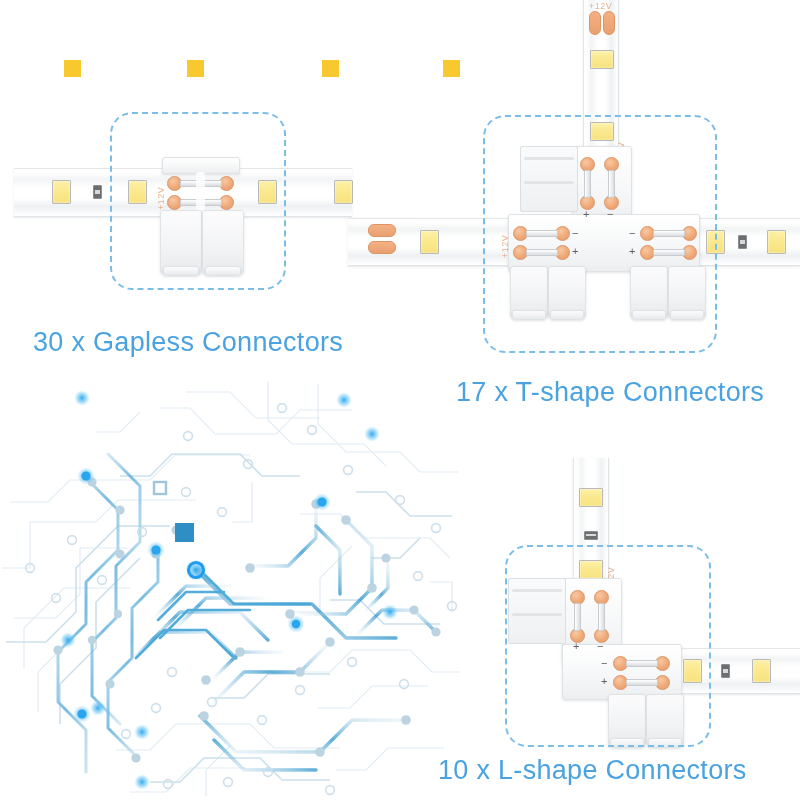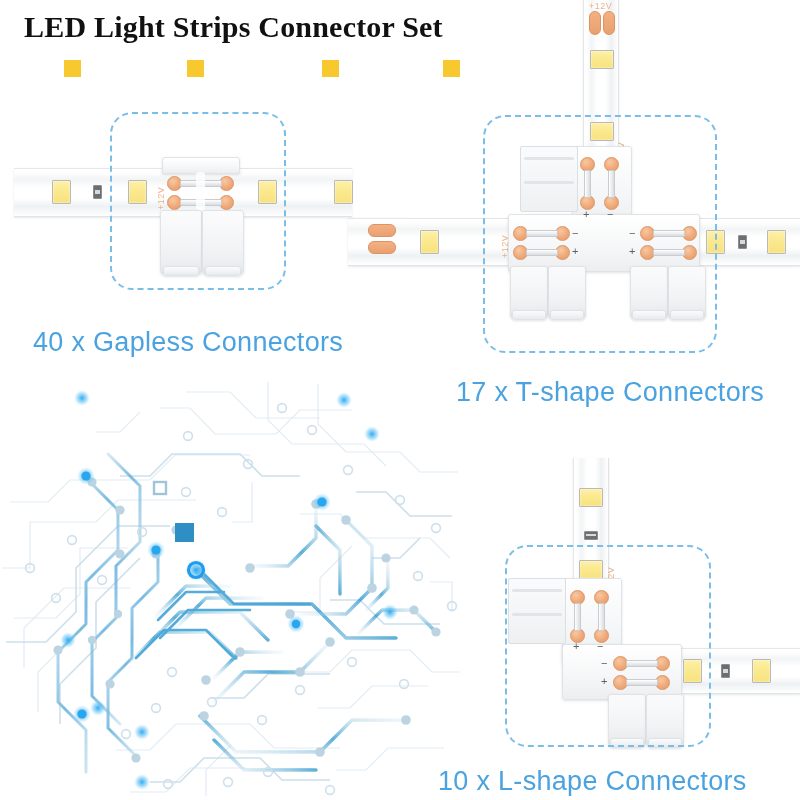--- a/index.html
+++ b/index.html
@@ -163,21 +163,20 @@
   }
 
   
   #pcb{position:absolute;left:0;top:372px;width:462px;height:428px;}
 </style>
 </head>
 <body>
 
 <div id="stage">
 
-  <div class="title">LED Light Strips Connector Set</div>
 
   <div class="swatch" style="left:64px;top:60px;background:#f7c92e;"></div>
   <div class="swatch" style="left:187px;top:60px;background:#f7c92e;"></div>
   <div class="swatch" style="left:322px;top:60px;background:#f7c92e;"></div>
   <div class="swatch" style="left:443px;top:60px;background:#f7c92e;"></div>
 
   <svg id="pcb" viewBox="0 0 462 428" xmlns="http://www.w3.org/2000/svg">
     <defs>
       <linearGradient id="fadeA" x1="0" y1="0" x2="1" y2="1">
         <stop offset="0%" stop-color="#cfe2ee" stop-opacity="0.25"></stop>
@@ -379,21 +378,21 @@
     <div class="contact" style="left:167px;top:176px;"></div>
     <div class="contact" style="left:219px;top:176px;"></div>
     <div class="contact" style="left:167px;top:195px;"></div>
     <div class="contact" style="left:219px;top:195px;"></div>
     <div class="clampbar" style="left:180px;top:180px;width:40px;"></div>
     <div class="clampbar" style="left:180px;top:199px;width:40px;"></div>
     <div class="clipbody" style="left:196px;top:172px;width:9px;height:38px;border:none;background:rgba(255,255,255,.8);box-shadow:none;"></div>
 
     <div class="dashbox" style="left:110px;top:112px;width:176px;height:178px;"></div>
 
-    <div class="caption" style="left:33px;top:327px;">40 x Gapless Connectors</div>
+    <div class="caption" style="left:33px;top:327px;">30 x Gapless Connectors</div>
   </div>
 
   <div>
 
     <div class="strip vert" style="left:583px;top:0px;width:34px;height:160px;"></div>
     <div class="pad" style="left:589px;top:11px;width:10px;height:22px;"></div>
     <div class="pad" style="left:603px;top:11px;width:10px;height:22px;"></div>
     <div class="volt" style="left:589px;top:1px;">+12V</div>
     <div class="led v" style="left:590px;top:50px;"></div>
     <div class="led v" style="left:590px;top:122px;"></div>
@@ -499,16 +498,16 @@
     <div class="sign" style="left:601px;top:658px;">−</div>
     <div class="sign" style="left:601px;top:676px;">+</div>
 
     <div class="clipbody soft" style="left:608px;top:694px;width:36px;height:50px;"></div>
     <div class="clipbody soft" style="left:646px;top:694px;width:36px;height:50px;"></div>
     <div class="clipbody soft" style="left:610px;top:738px;width:32px;height:8px;"></div>
     <div class="clipbody soft" style="left:648px;top:738px;width:32px;height:8px;"></div>
 
     <div class="dashbox" style="left:505px;top:545px;width:206px;height:202px;"></div>
 
-    <div class="caption" style="left:438px;top:755px;margin-top:11px;">10 x L-shape Connectors</div>
+    <div class="caption" style="left:438px;top:755px;">10 x L-shape Connectors</div>
   </div>
 
 </div>
 
 </body></html>

